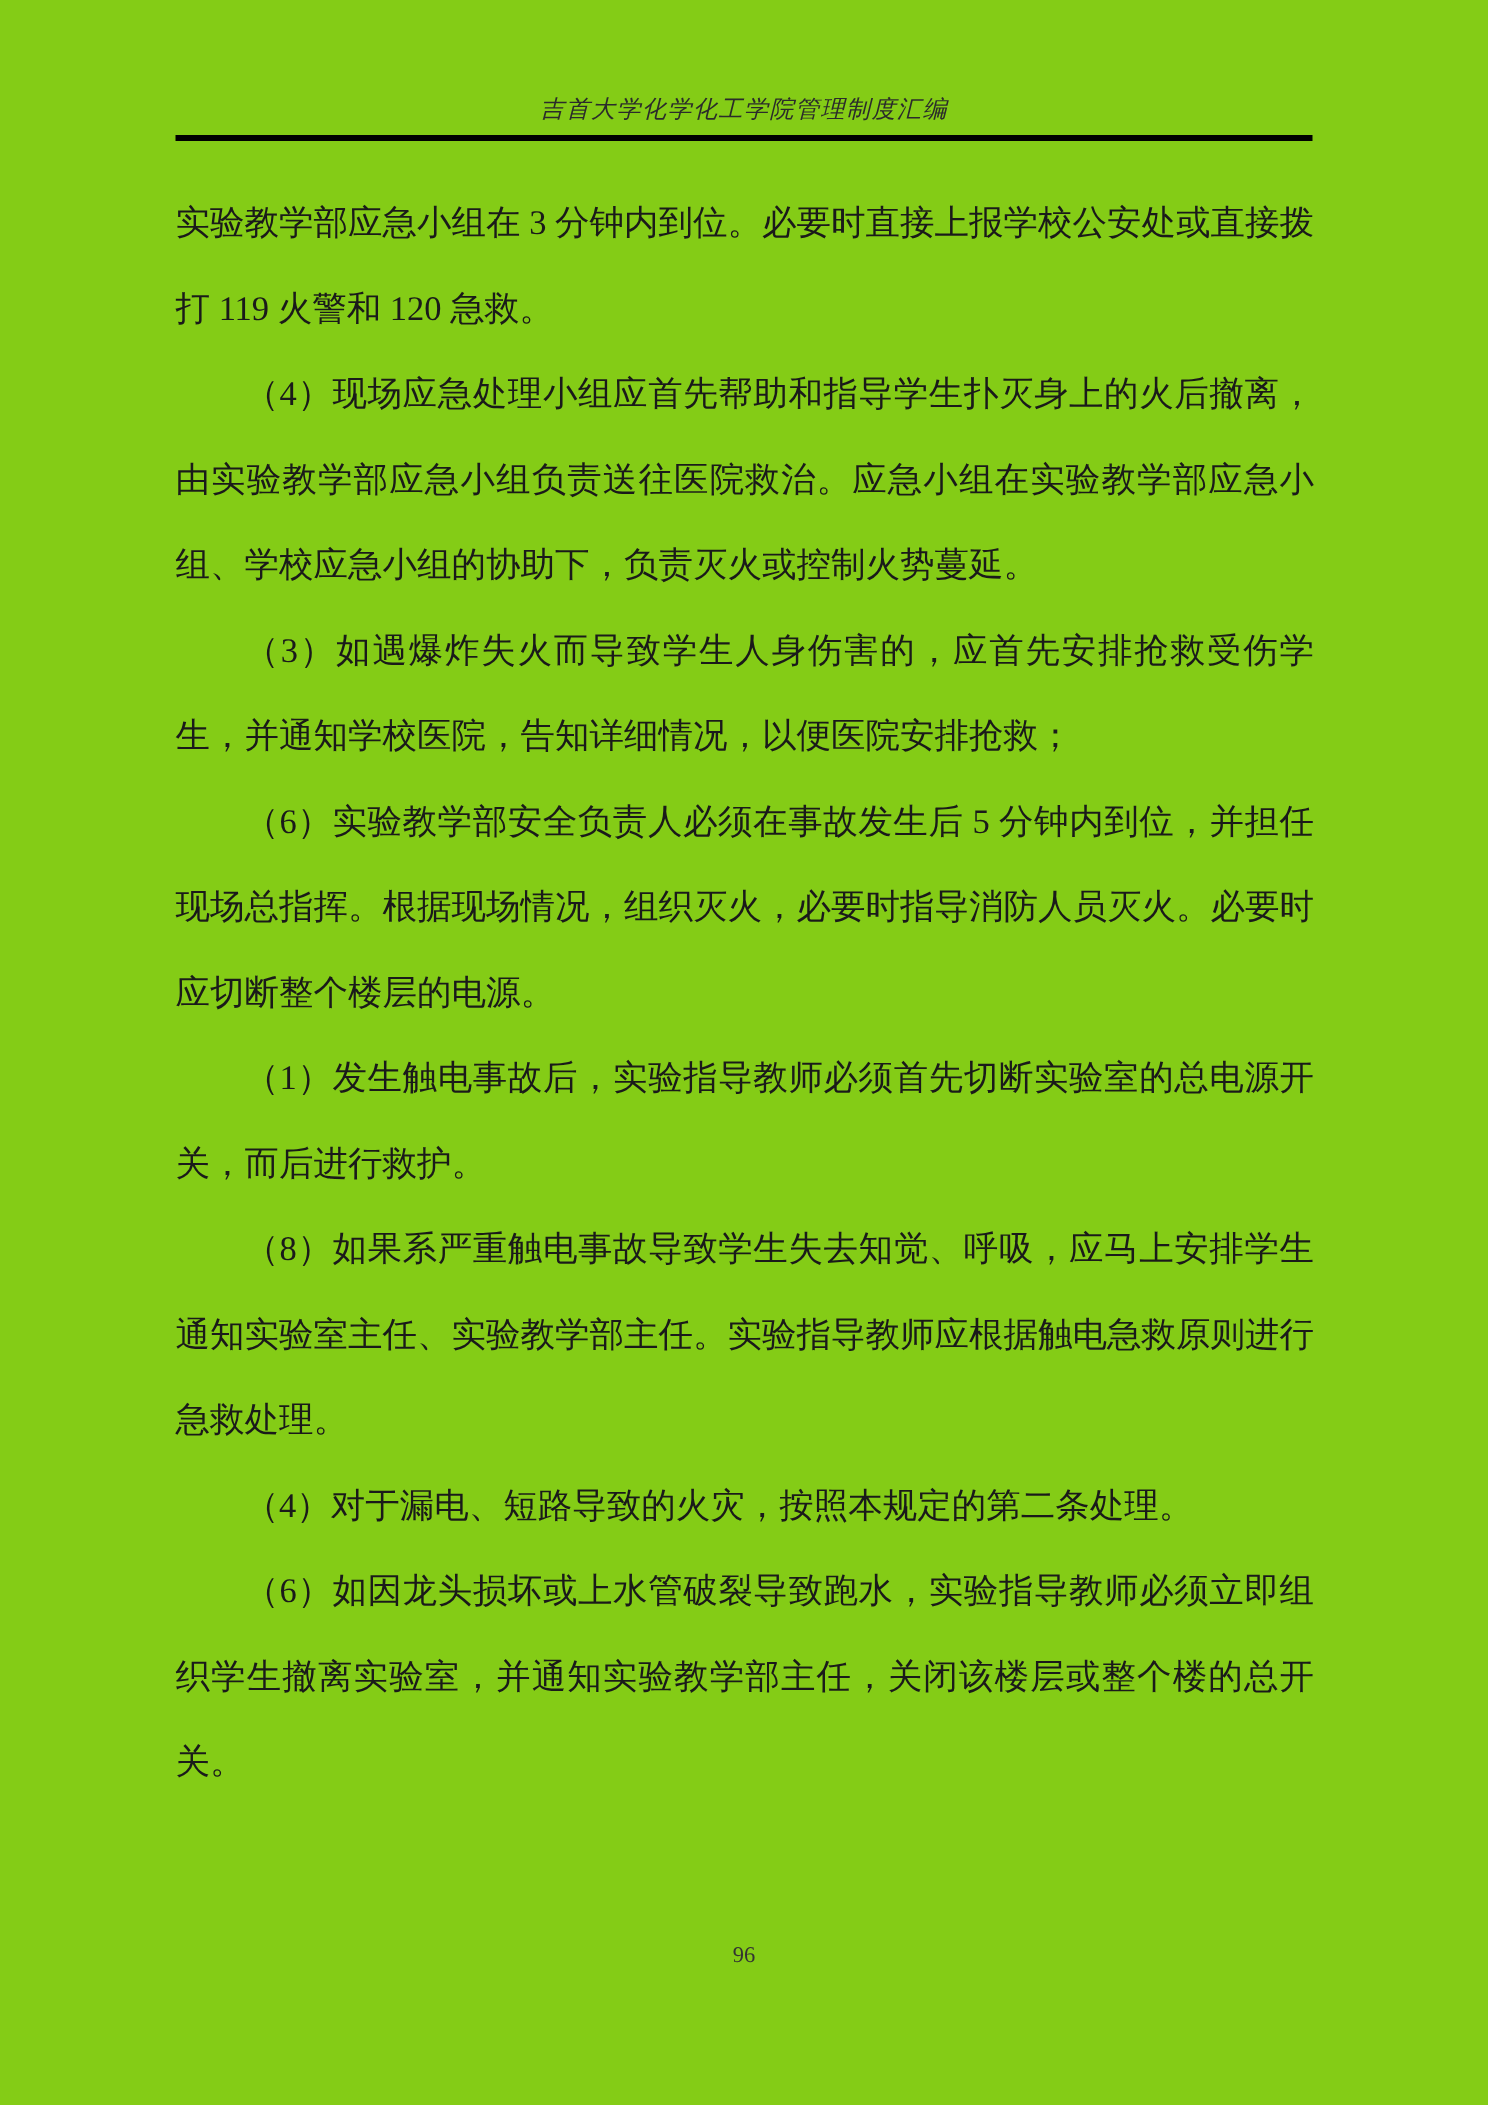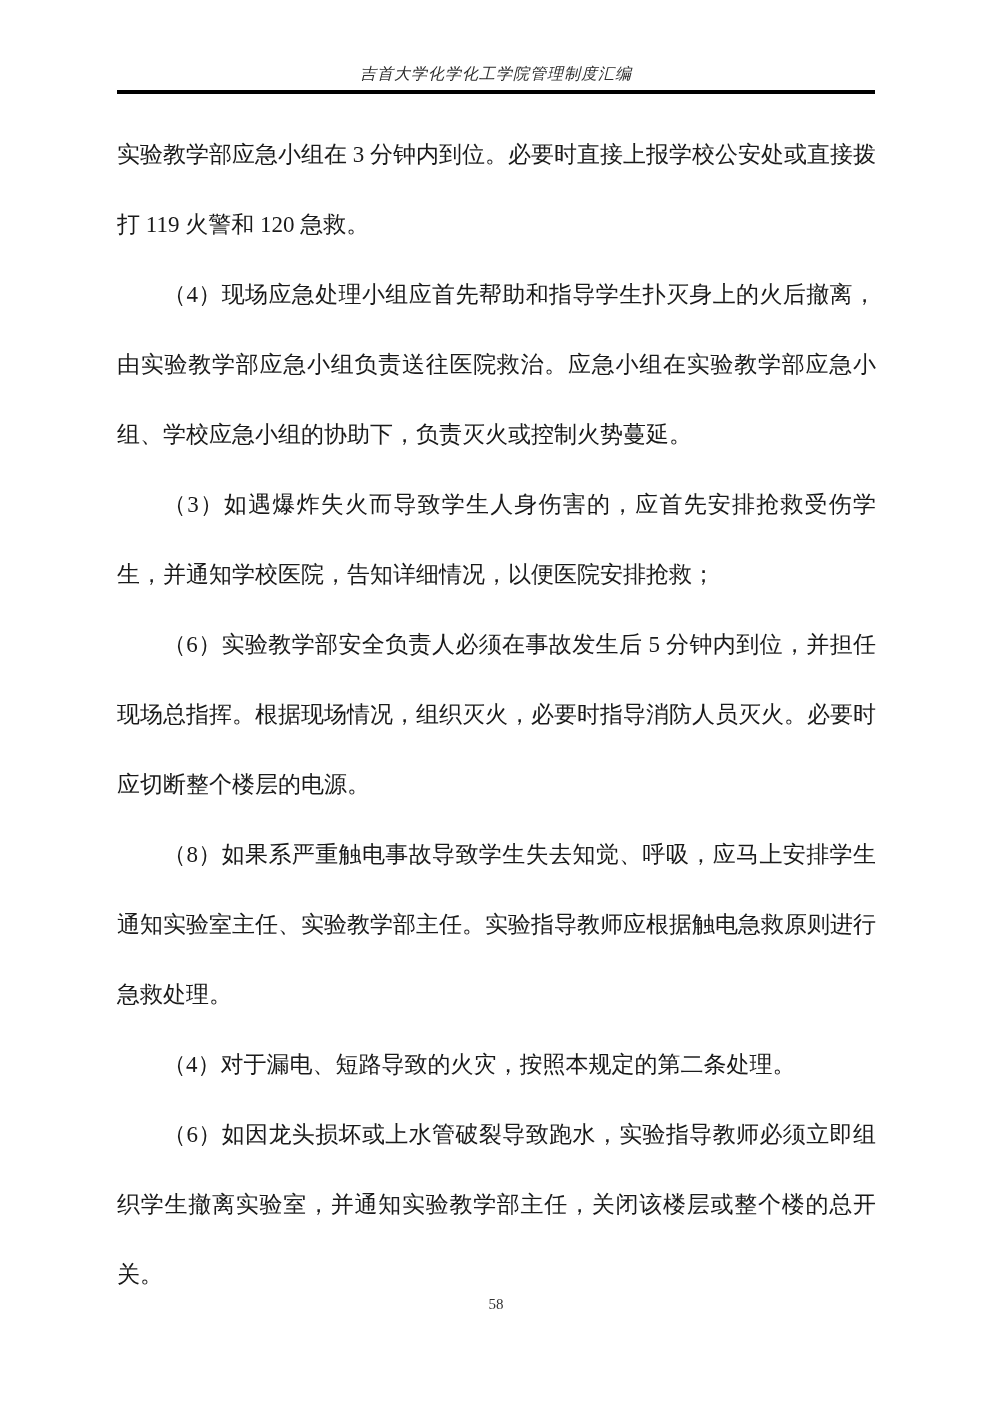--- a/index.html
+++ b/index.html
@@ -1,21 +1,21 @@
 <!DOCTYPE html>
 <html><head>
 <meta charset="utf-8">
 <style>
   html, body { margin: 0; padding: 0; background: #e8e8e8; }
   .page {
     position: relative;
     width: 992px;
     height: 1403px;
     margin: 0 auto;
-    background: #ffffff;
+    background: #84cc16;
     overflow: hidden;
     font-family: "Liberation Serif", "DejaVu Serif", serif;
   }
   .header-title {
     margin: 0 117px;
     padding-top: 63px;
     text-align: center;
     font-style: italic;
     font-size: 16px;
     line-height: 22px;
@@ -23,21 +23,21 @@
     color: #2b2b2b;
   }
   .header-rule {
     height: 4px;
     background: #000000;
     margin: 5px 117px 0 117px;
   }
   .content {
     margin: 26px 116px 0 117px;
     font-size: 23px;
-    line-height: 70px;
+    line-height: 57px;
     text-align: justify;
     color: #1a1a1a;
   }
   .content p {
     margin: 0;
     padding: 0;
     text-indent: 2em;
   }
   .content p.no-indent { text-indent: 0; }
   .content p.heading { text-indent: 2em; }
@@ -59,22 +59,23 @@
   <div>
     <div class="header-title">吉首大学化学化工学院管理制度汇编</div>
     <div class="header-rule"></div>
   </div>
 
   <div class="content">
     <p class="no-indent">实验教学部应急小组在 3 分钟内到位。必要时直接上报学校公安处或直接拨打 119 火警和 120 急救。</p>
     <p>（4）现场应急处理小组应首先帮助和指导学生扑灭身上的火后撤离，由实验教学部应急小组负责送往医院救治。应急小组在实验教学部应急小组、学校应急小组的协助下，负责灭火或控制火势蔓延。</p>
     <p>（3）如遇爆炸失火而导致学生人身伤害的，应首先安排抢救受伤学生，并通知学校医院，告知详细情况，以便医院安排抢救；</p>
     <p>（6）实验教学部安全负责人必须在事故发生后 5 分钟内到位，并担任现场总指挥。根据现场情况，组织灭火，必要时指导消防人员灭火。必要时应切断整个楼层的电源。</p>
+    <p>（1）发生触电事故后，实验指导教师必须首先切断实验室的总电源开关，而后进行救护。</p>
     <p>（8）如果系严重触电事故导致学生失去知觉、呼吸，应马上安排学生通知实验室主任、实验教学部主任。实验指导教师应根据触电急救原则进行急救处理。</p>
     <p>（4）对于漏电、短路导致的火灾，按照本规定的第二条处理。</p>
     <p>（6）如因龙头损坏或上水管破裂导致跑水，实验指导教师必须立即组织学生撤离实验室，并通知实验教学部主任，关闭该楼层或整个楼的总开关。</p>
   </div>
 
   <div class="page-number">
-    <span>58</span>
+    <span>96</span>
   </div>
 
 </div>
 
 </body></html>

